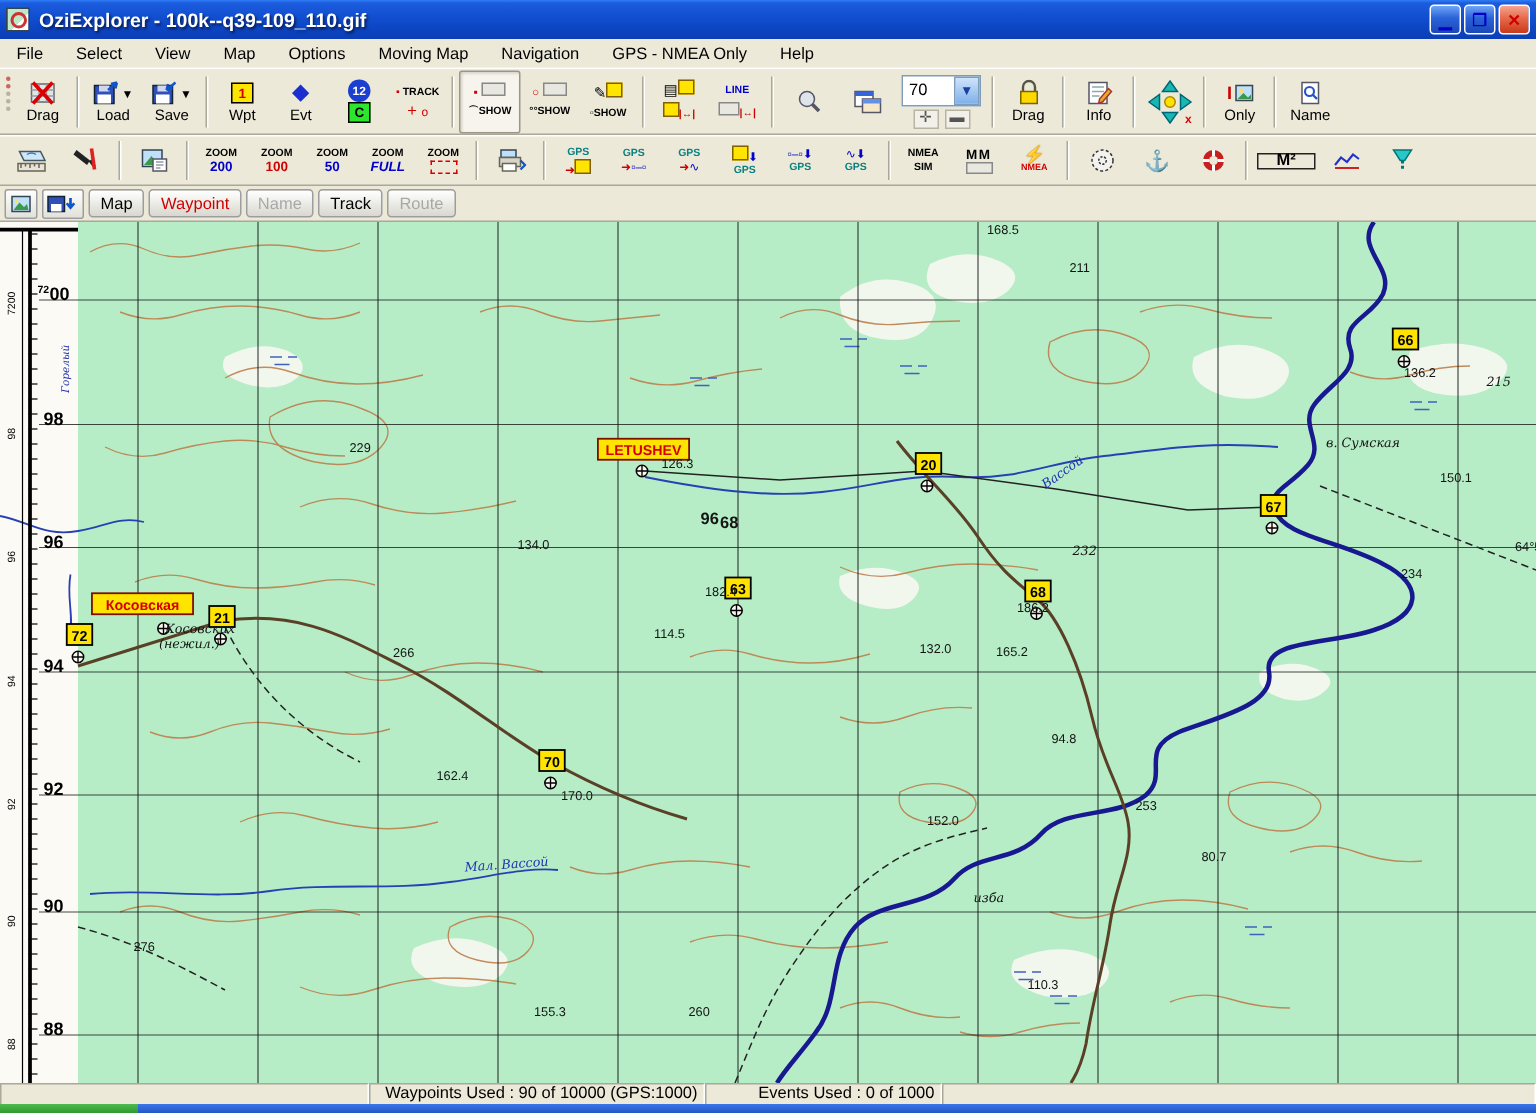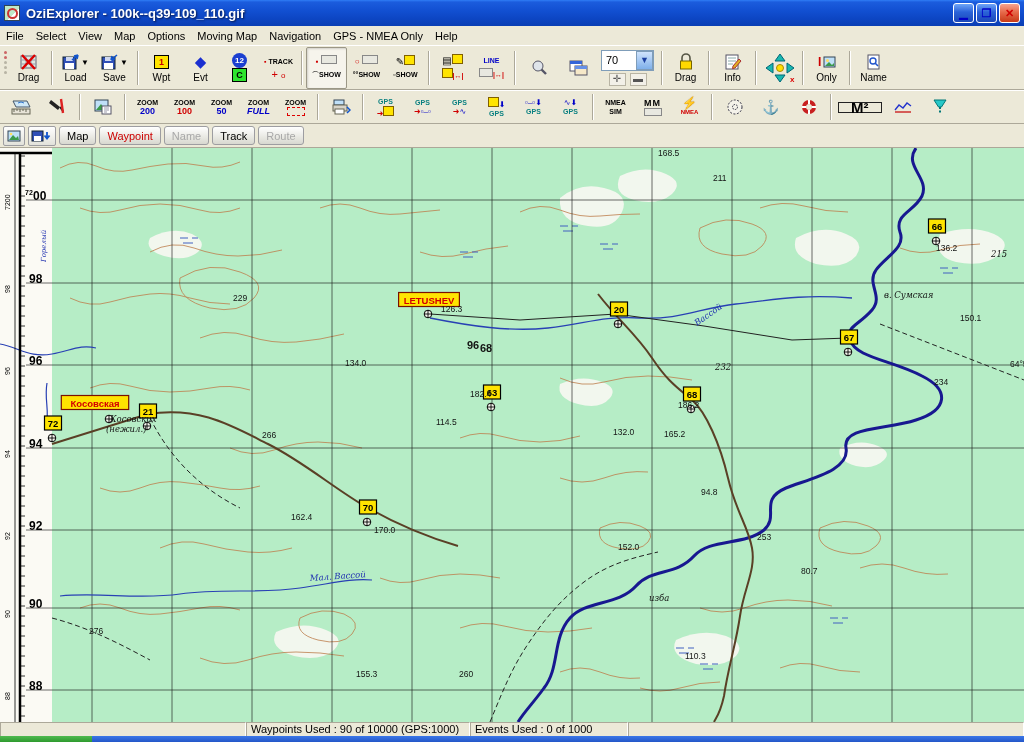--- a/index.html
+++ b/index.html
@@ -10,21 +10,21 @@
     display:flex;align-items:center;padding:0 4px;box-sizing:border-box;}
   #title-text{color:#fff;font-weight:bold;font-size:13px;text-shadow:1px 1px 2px rgba(0,0,20,.7);margin-left:6px;flex:1;white-space:nowrap;}
   .winbtn{width:21px;height:20px;border-radius:3px;margin-left:2px;border:1px solid #fff;
     display:flex;align-items:center;justify-content:center;color:#fff;font-size:11px;font-weight:bold;box-sizing:border-box;}
   .winbtn.blue{background:linear-gradient(180deg,#6ea5f8,#2a62d8 45%,#1b49b8);}
   .winbtn.red{background:linear-gradient(180deg,#f6a490,#e66a4a 45%,#c83a18);}
   #appicon{width:16px;height:16px;position:relative;background:linear-gradient(135deg,#bfe8c8 0 60%,#fff 60%);border:1px solid #345;box-sizing:border-box;}
   #appicon:after{content:"";position:absolute;left:2px;top:2px;width:7px;height:7px;border:2px solid #c33;border-radius:50%;}
   
   #menubar{position:absolute;top:26px;left:0;right:0;height:19px;background:#ece9d8;display:flex;align-items:center;font-size:11px;border-bottom:1px solid #d8d4c4;}
-  .menu-item{padding:2px 6px;color:#000;}
+  .menu-item{padding:2px 11px;color:#000;}
   
   .toolbar{position:absolute;left:0;right:0;background:#ece9d8;display:flex;align-items:center;box-sizing:border-box;border-top:1px solid #fff;border-bottom:1px solid #aca899;padding-left:2px;}
   #toolbar1{top:45px;height:45px;}
   #toolbar2{top:90px;height:34px;}
   .grip{width:7px;height:36px;display:flex;flex-direction:column;align-items:center;justify-content:flex-start;gap:2px;padding-top:2px;}
   .grip i{width:3px;height:3px;background:#c66;border-radius:50%;}
   .grip i.g{background:#b8b4a4;}
   .sep{width:0;height:34px;border-left:1px solid #aca899;border-right:1px solid #fff;margin:0 3px;}
   .sep2{height:26px;}
   .tbtn{display:flex;flex-direction:column;align-items:center;justify-content:center;height:40px;min-width:33px;padding:0 3px;font-size:10px;color:#000;line-height:11px;}
@@ -52,21 +52,21 @@
   
   #coordbar{position:absolute;top:124px;left:0;right:0;height:24px;background:#ece9d8;display:flex;align-items:center;border-bottom:1px solid #aca899;box-sizing:border-box;}
   #coordpanel{height:20px;margin-left:2px;flex:0 0 742px;background:#fff;border:1px solid #aca899;display:flex;align-items:center;font-size:12px;color:#00007c;white-space:nowrap;overflow:hidden;}
   #coordpanel span{margin-left:14px;}
   .mini-iconbtn{height:18px;min-width:20px;border:1px solid #9d9da1;border-radius:2px;background:linear-gradient(180deg,#fefefe,#e2e2da);display:flex;align-items:center;justify-content:center;margin-left:3px;}
   .xpbtn{height:17px;border:1px solid #9d9da1;border-radius:3px;background:linear-gradient(180deg,#ffffff,#e8e8e2 60%,#d8d8d0);font-size:11px;padding:0 7px;margin-left:3px;display:flex;align-items:center;font-family:"Liberation Sans",sans-serif;}
   
   #maparea{position:absolute;top:148px;left:0;width:1024px;height:574px;background:#b6edc6;}
   
   #statusbar{position:absolute;top:722px;left:0;right:0;height:14px;background:#ece9d8;display:flex;font-size:11px;color:#000;}
-  .spanel{border:1px solid;border-color:#aca899 #fff #fff #aca899;height:20px;line-height:12px;padding:0 4px;box-sizing:border-box;white-space:nowrap;overflow:hidden;}
+  .spanel{border:1px solid;border-color:#aca899 #fff #fff #aca899;height:20px;line-height:12px;padding:0 4px;box-sizing:border-box;white-space:nowrap;overflow:hidden;text-align:right;}
   
   #taskbar{position:absolute;top:736px;left:0;right:0;height:6px;background:linear-gradient(180deg,#3b77e8,#2456c8);}
   #startbtn{position:absolute;left:0;top:0;width:92px;height:6px;background:linear-gradient(180deg,#4fba4f,#2e9a2e);}
 </style>
 </head>
 <body>
 
 <div id="app">
 
   <div id="titlebar">
@@ -366,21 +366,21 @@
     </div>
     <div class="tbtn2">
       <svg class="icon" width="18" height="18">
           <circle cx="9" cy="9" r="7" fill="#c82020"></circle>
           <circle cx="9" cy="9" r="3" fill="#ece9d8"></circle>
           <path d="M9 2v4M9 12v4M2 9h4M12 9h4" stroke="#fff" stroke-width="2"></path>
         </svg>
     </div>
     <div class="sep sep2"></div>
     <div class="tbtn2">
-      <span style="border:1.4px solid #222;padding:0 12px;font-size:15px;font-weight:bold;">M²</span>
+      <span style="border:1.4px solid #222;padding:0 12px;font-size:11px;font-weight:bold;">M²</span>
     </div>
     <div class="tbtn2">
       <svg class="icon" width="20" height="16">
           <polyline points="2,11 6,6 10,9 14,4 18,7" fill="none" stroke="#2233cc" stroke-width="1.4"></polyline>
           <line x1="2" y1="13" x2="18" y2="13" stroke="#cc2222" stroke-width="1.4"></line>
         </svg>
     </div>
     <div class="tbtn2">
       <svg class="icon" width="16" height="18">
           <polygon points="2,2 14,2 9.5,9 6.5,9" fill="#28c8c8" stroke="#077"></polygon>

